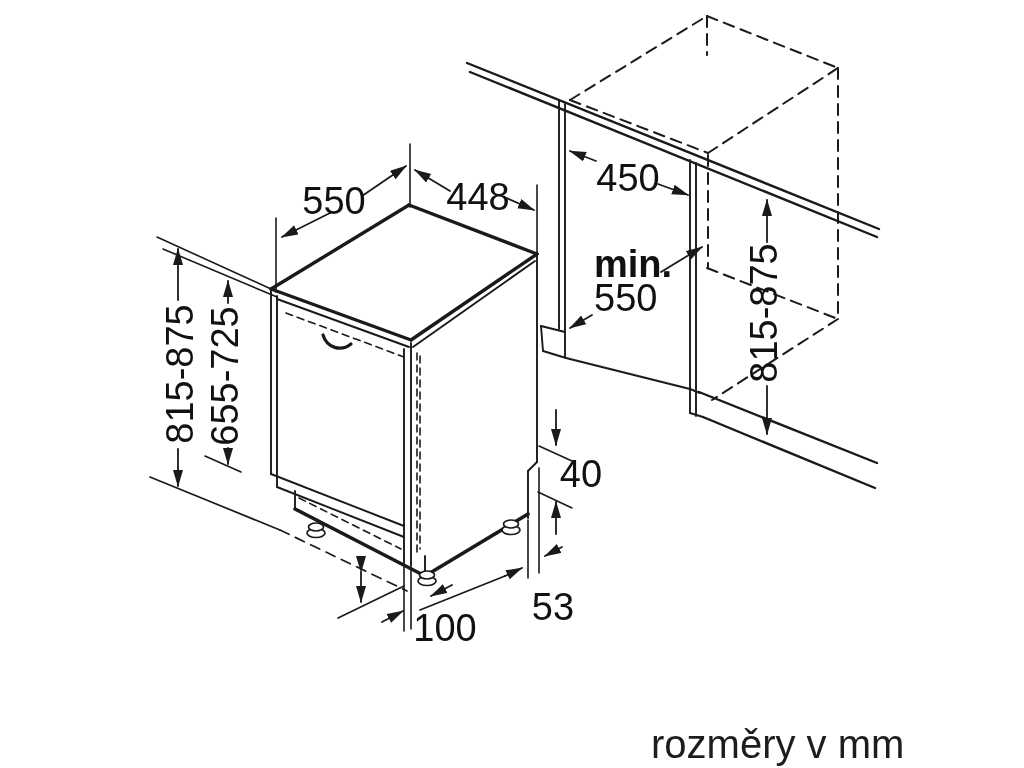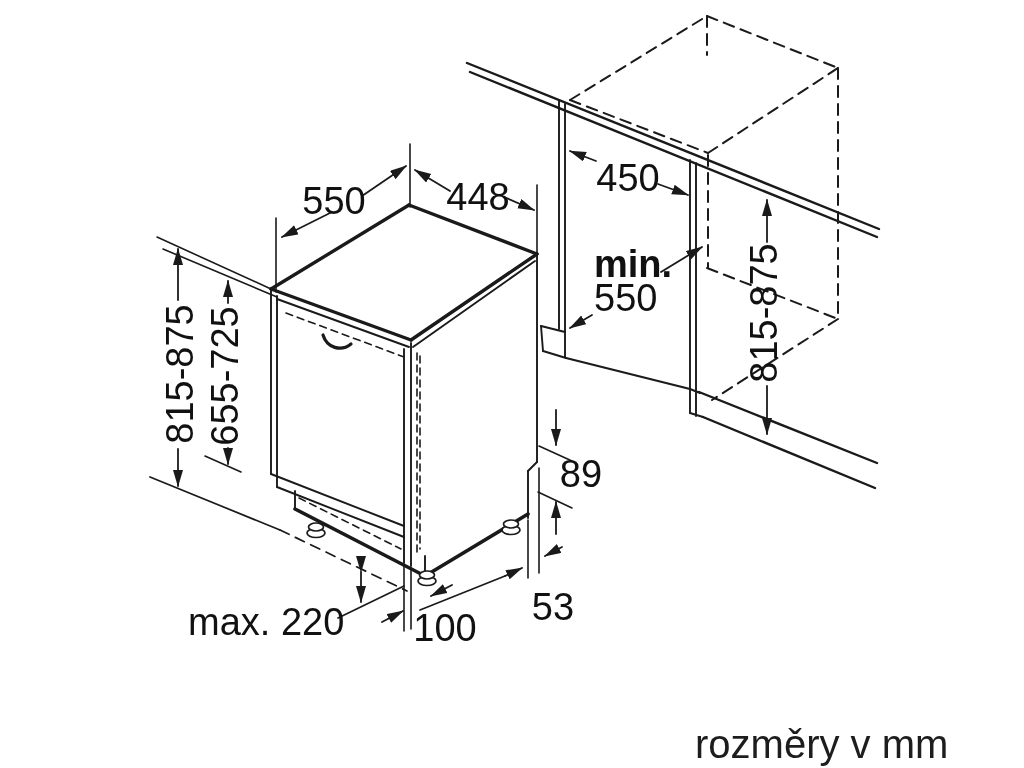--- a/index.html
+++ b/index.html
@@ -154,20 +154,19 @@
   <div class="lbl" style="left:478px;top:186px;margin-top:11px;">448</div>
   <div class="lbl" style="left:628px;top:178px;">450</div>
 
   <div class="lbl block" style="left:594px;top:245px;font-weight:bold;">min.</div>
   <div class="lbl block" style="left:594px;top:279px;">550</div>
 
   <div class="lbl rot" style="left:180px;top:374px;">815-875</div>
   <div class="lbl rot" style="left:225px;top:376px;">655-725</div>
   <div class="lbl rot" style="left:764px;top:313px;">815-875</div>
 
-  <div class="lbl" style="left:581px;top:474px;">89</div>
+  <div class="lbl" style="left:581px;top:474px;">40</div>
   <div class="lbl" style="left:553px;top:591px;margin-top:16px;">53</div>
   <div class="lbl" style="left:445px;top:628px;text-align:right;">100</div>
 
-  <div class="lbl block" style="left:188px;top:603px;">max. 220</div>
 
-  <div class="footer" style="left:651px;top:722px;margin-left:44px;">rozměry v mm</div>
+  <div class="footer" style="left:651px;top:722px;">rozměry v mm</div>
 </div>
 
 </body></html>

